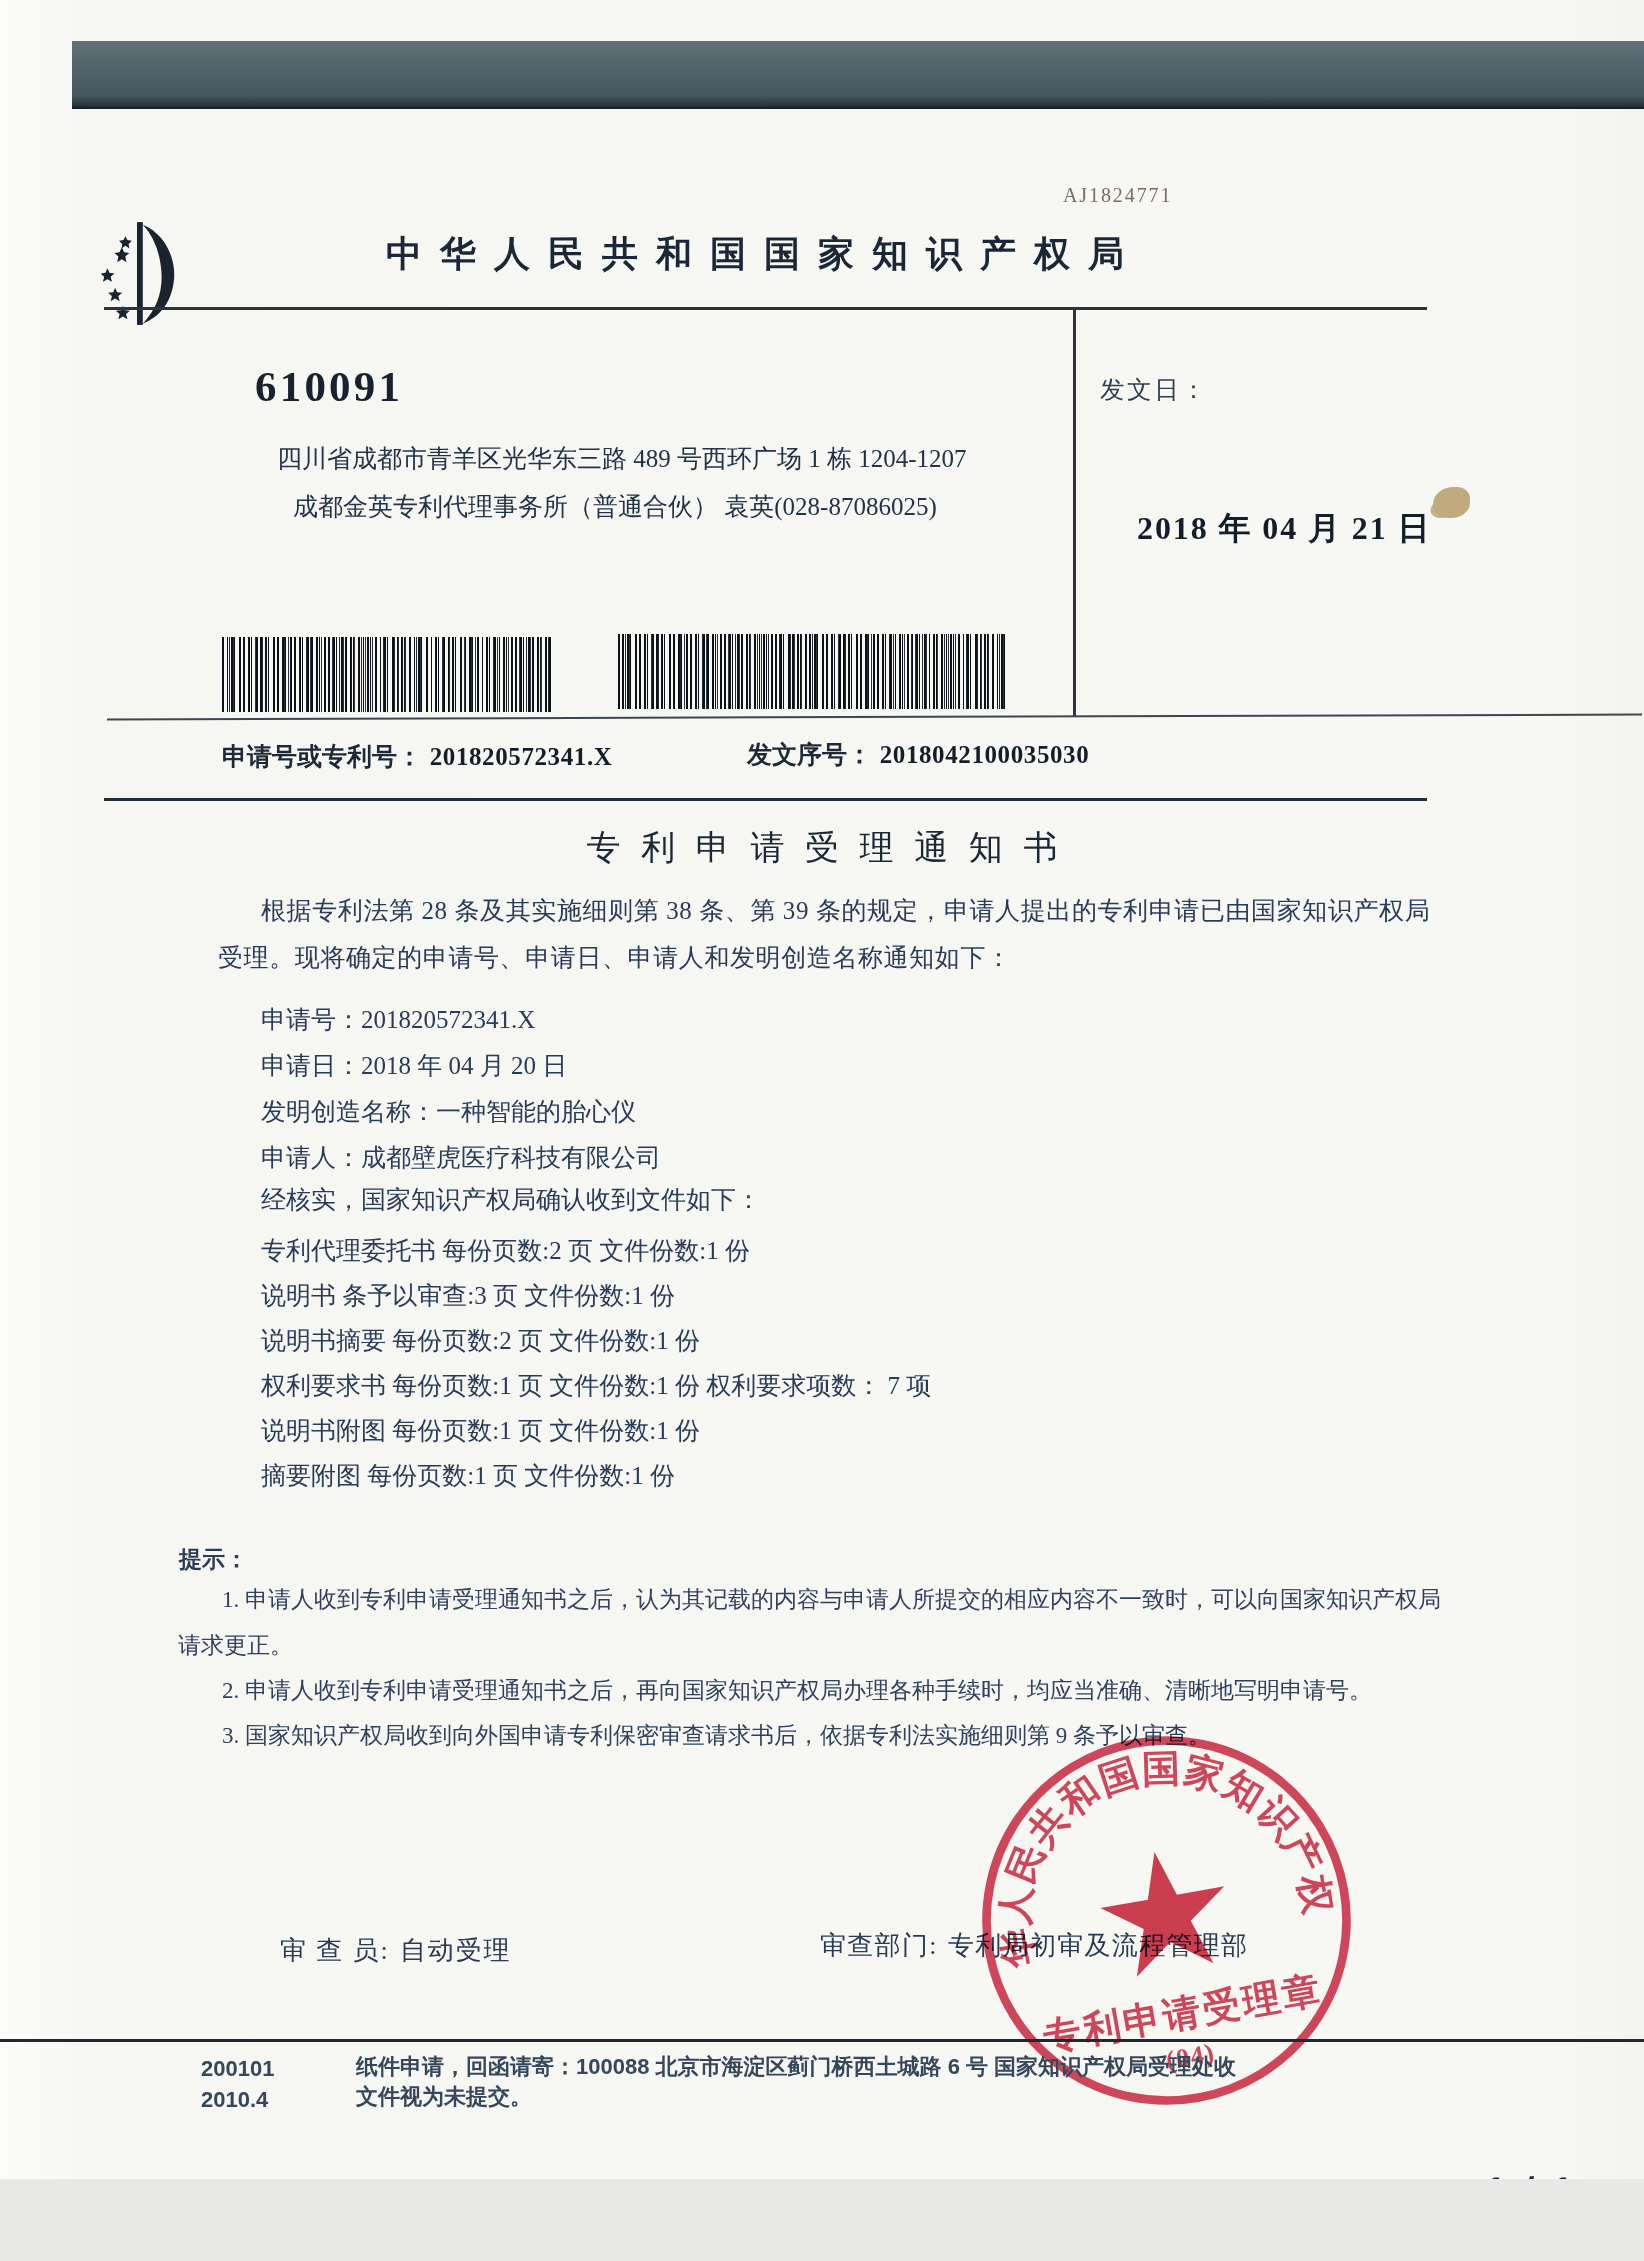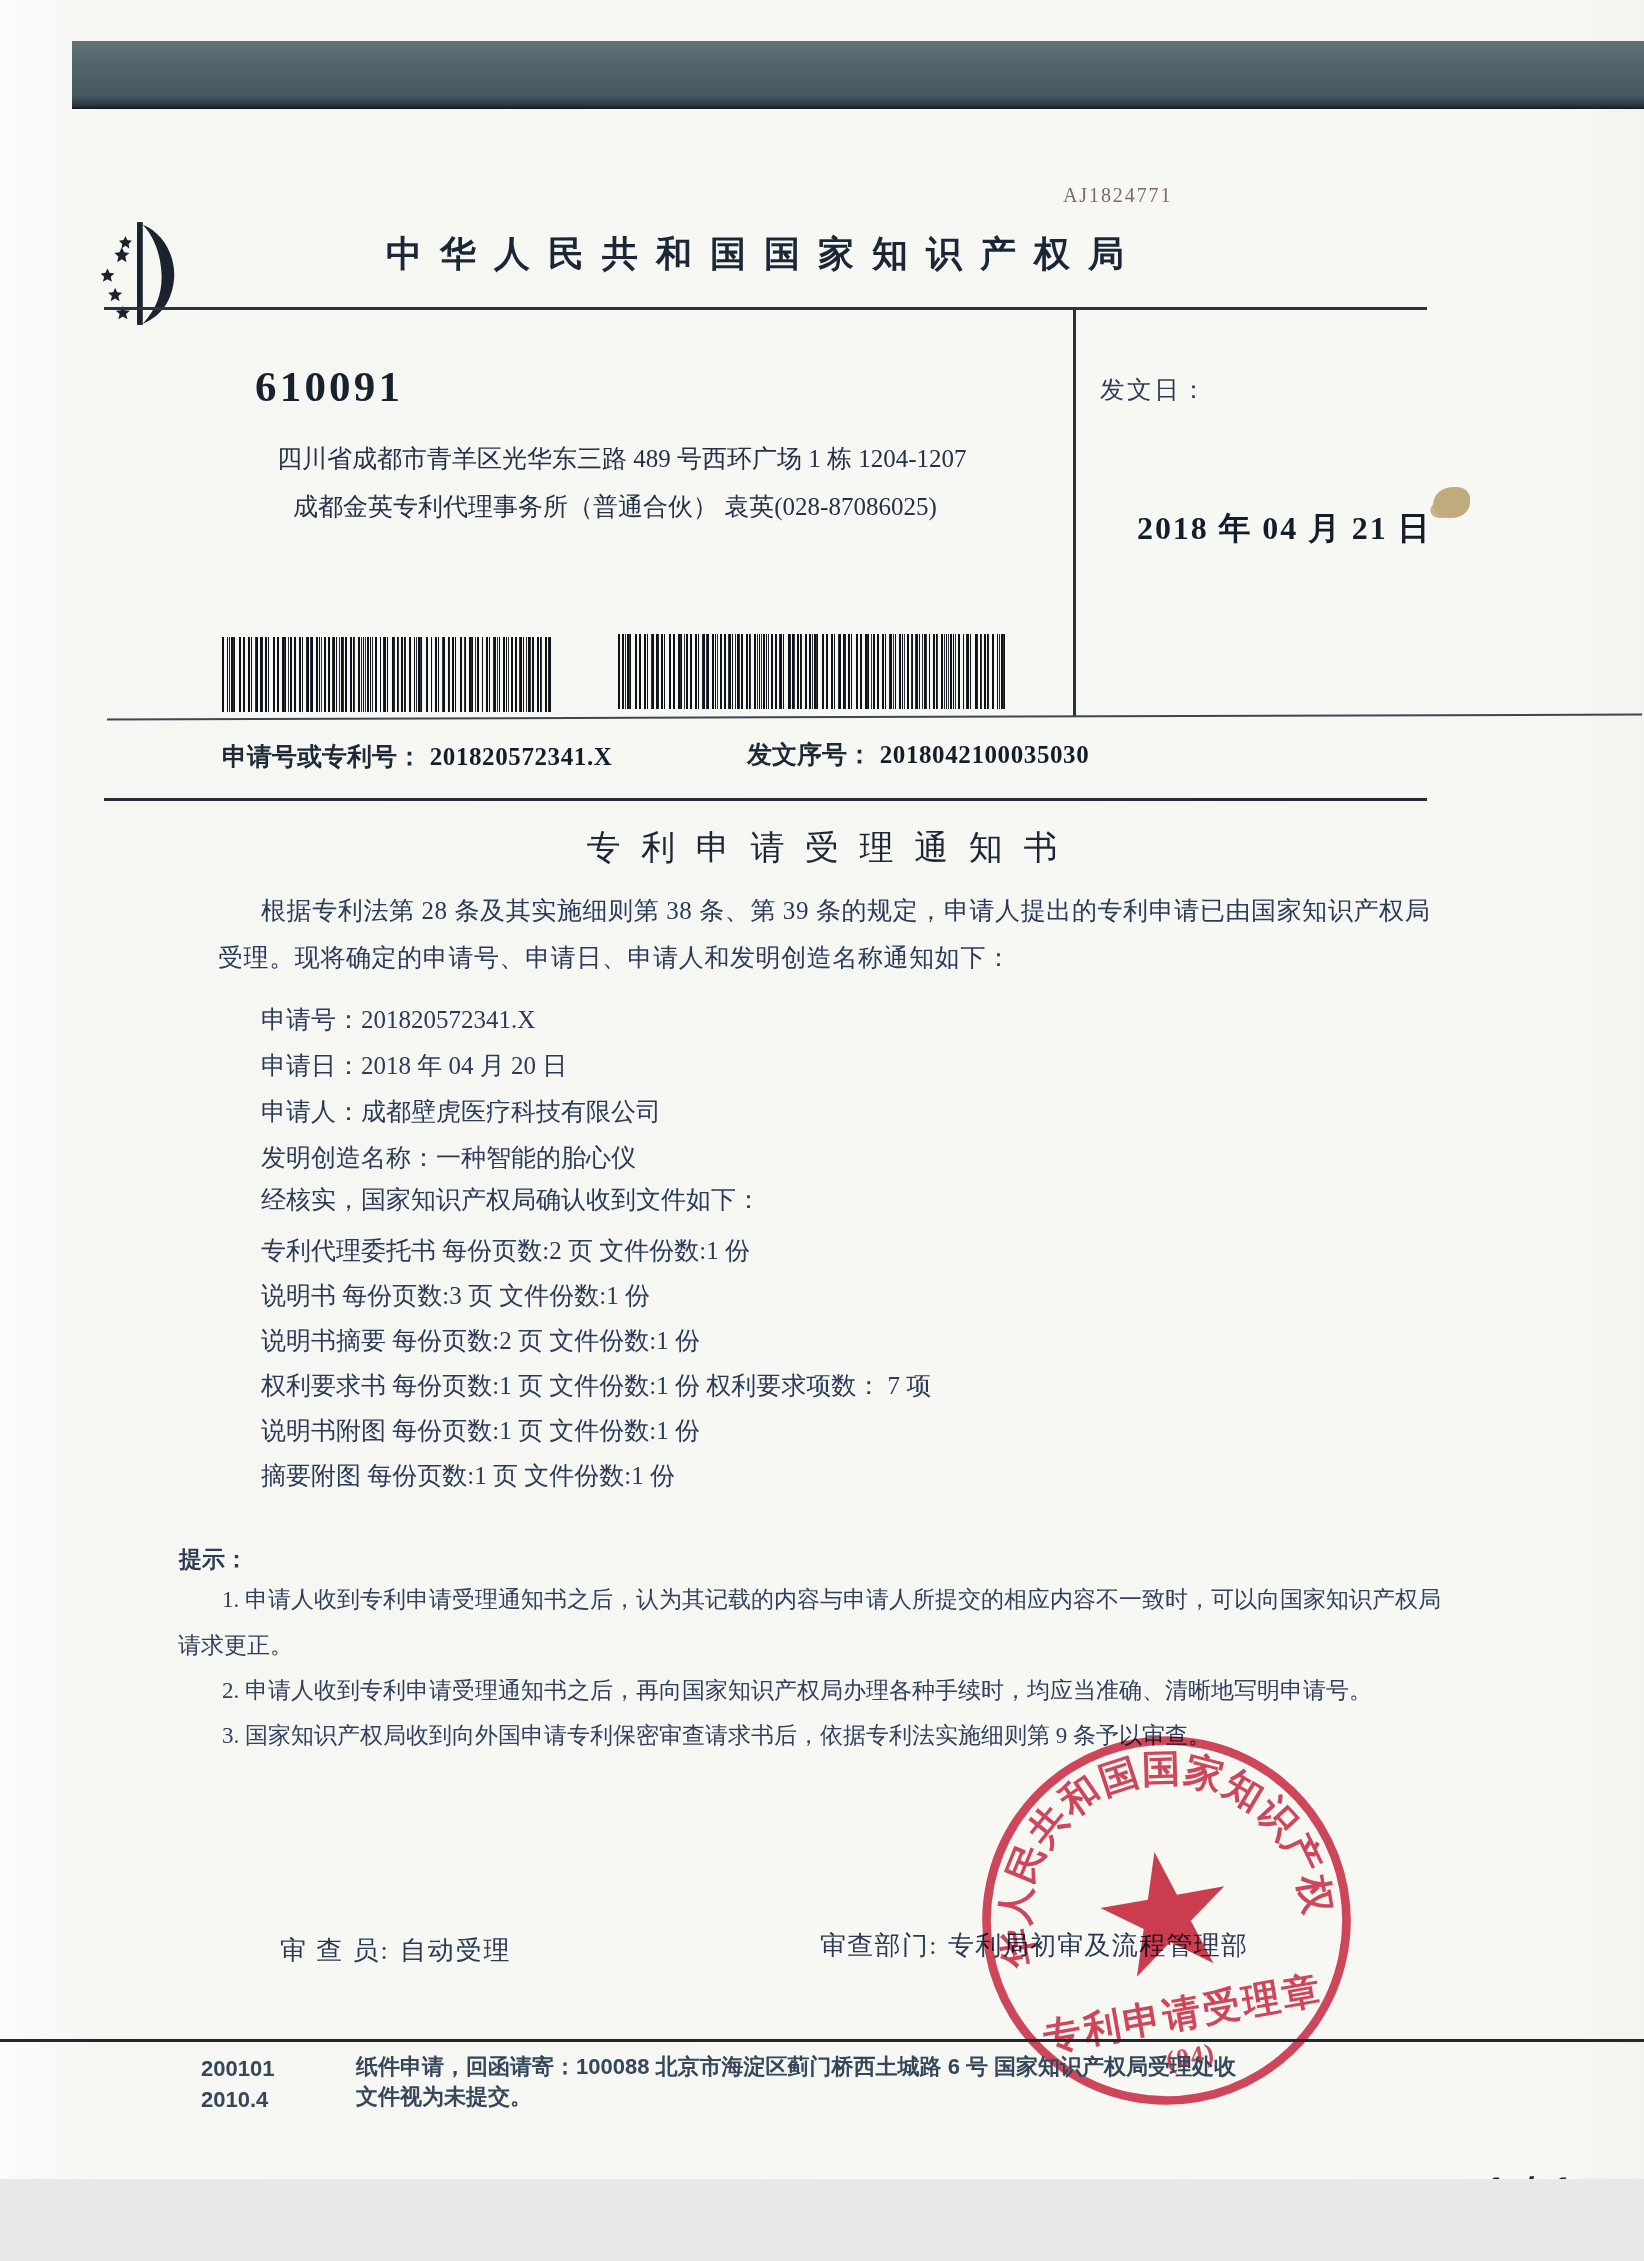--- a/index.html
+++ b/index.html
@@ -142,28 +142,28 @@
   </div>
   <div class="abs rule-mid"></div>
 
   <div class="abs notice-title">专利申请受理通知书</div>
   <div class="abs body-line intro1">根据专利法第 28 条及其实施细则第 38 条、第 39 条的规定，申请人提出的专利申请已由国家知识产权局</div>
   <div class="abs body-line intro2">受理。现将确定的申请号、申请日、申请人和发明创造名称通知如下：</div>
 
   <div class="abs fields">
     <div>申请号：201820572341.X</div>
     <div>申请日：2018 年 04 月 20 日</div>
+    <div>发明创造名称：一种智能的胎心仪</div>
     <div>申请人：成都壁虎医疗科技有限公司</div>
-    <div>发明创造名称：一种智能的胎心仪</div>
   </div>
 
   <div class="abs body-line received-intro">经核实，国家知识产权局确认收到文件如下：</div>
   <div class="abs received">
     <div>专利代理委托书 每份页数:2 页 文件份数:1 份</div>
-    <div>说明书 每份页数:3 页 文件份数:1 份</div>
+    <div>说明书 条予以审查:3 页 文件份数:1 份</div>
     <div>说明书摘要 每份页数:2 页 文件份数:1 份</div>
     <div>权利要求书 每份页数:1 页 文件份数:1 份 权利要求项数： 7 项</div>
     <div>说明书附图 每份页数:1 页 文件份数:1 份</div>
     <div>摘要附图 每份页数:1 页 文件份数:1 份</div>
   </div>
 
   <div class="abs tips-heading">提示：</div>
   <div class="abs tip tip1a">1. 申请人收到专利申请受理通知书之后，认为其记载的内容与申请人所提交的相应内容不一致时，可以向国家知识产权局</div>
   <div class="abs tip tip1b">请求更正。</div>
   <div class="abs tip tip2">2. 申请人收到专利申请受理通知书之后，再向国家知识产权局办理各种手续时，均应当准确、清晰地写明申请号。</div>

